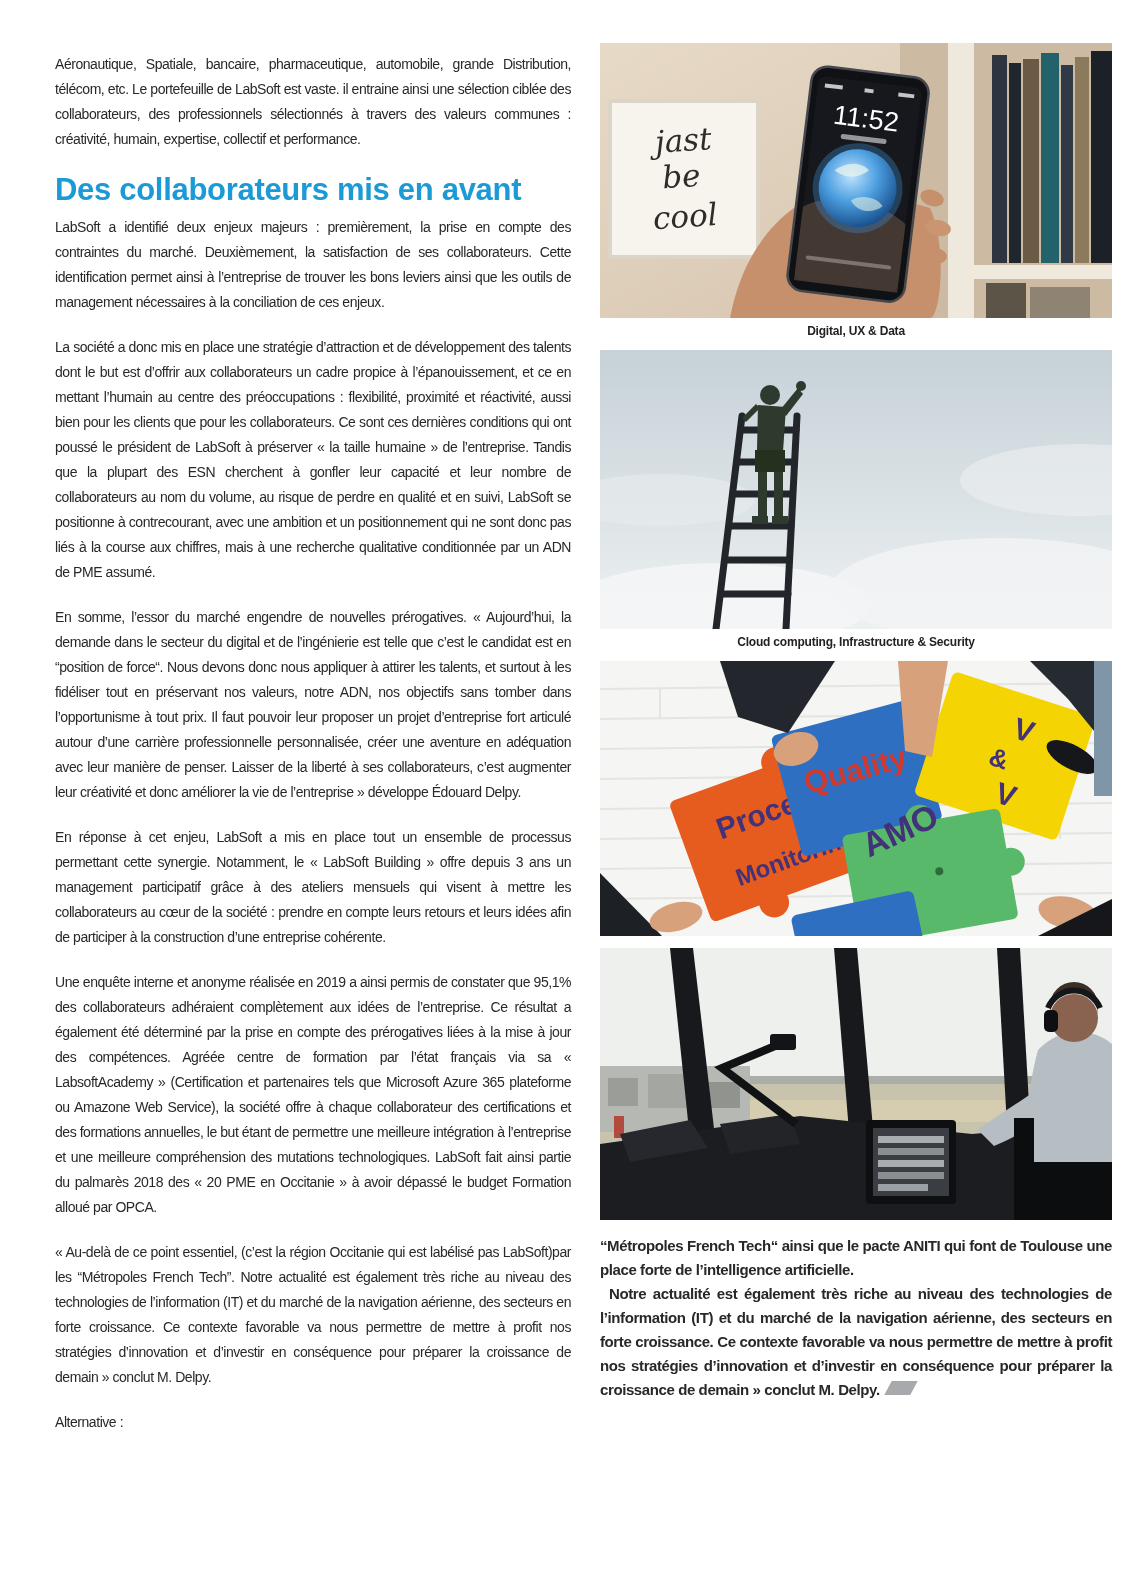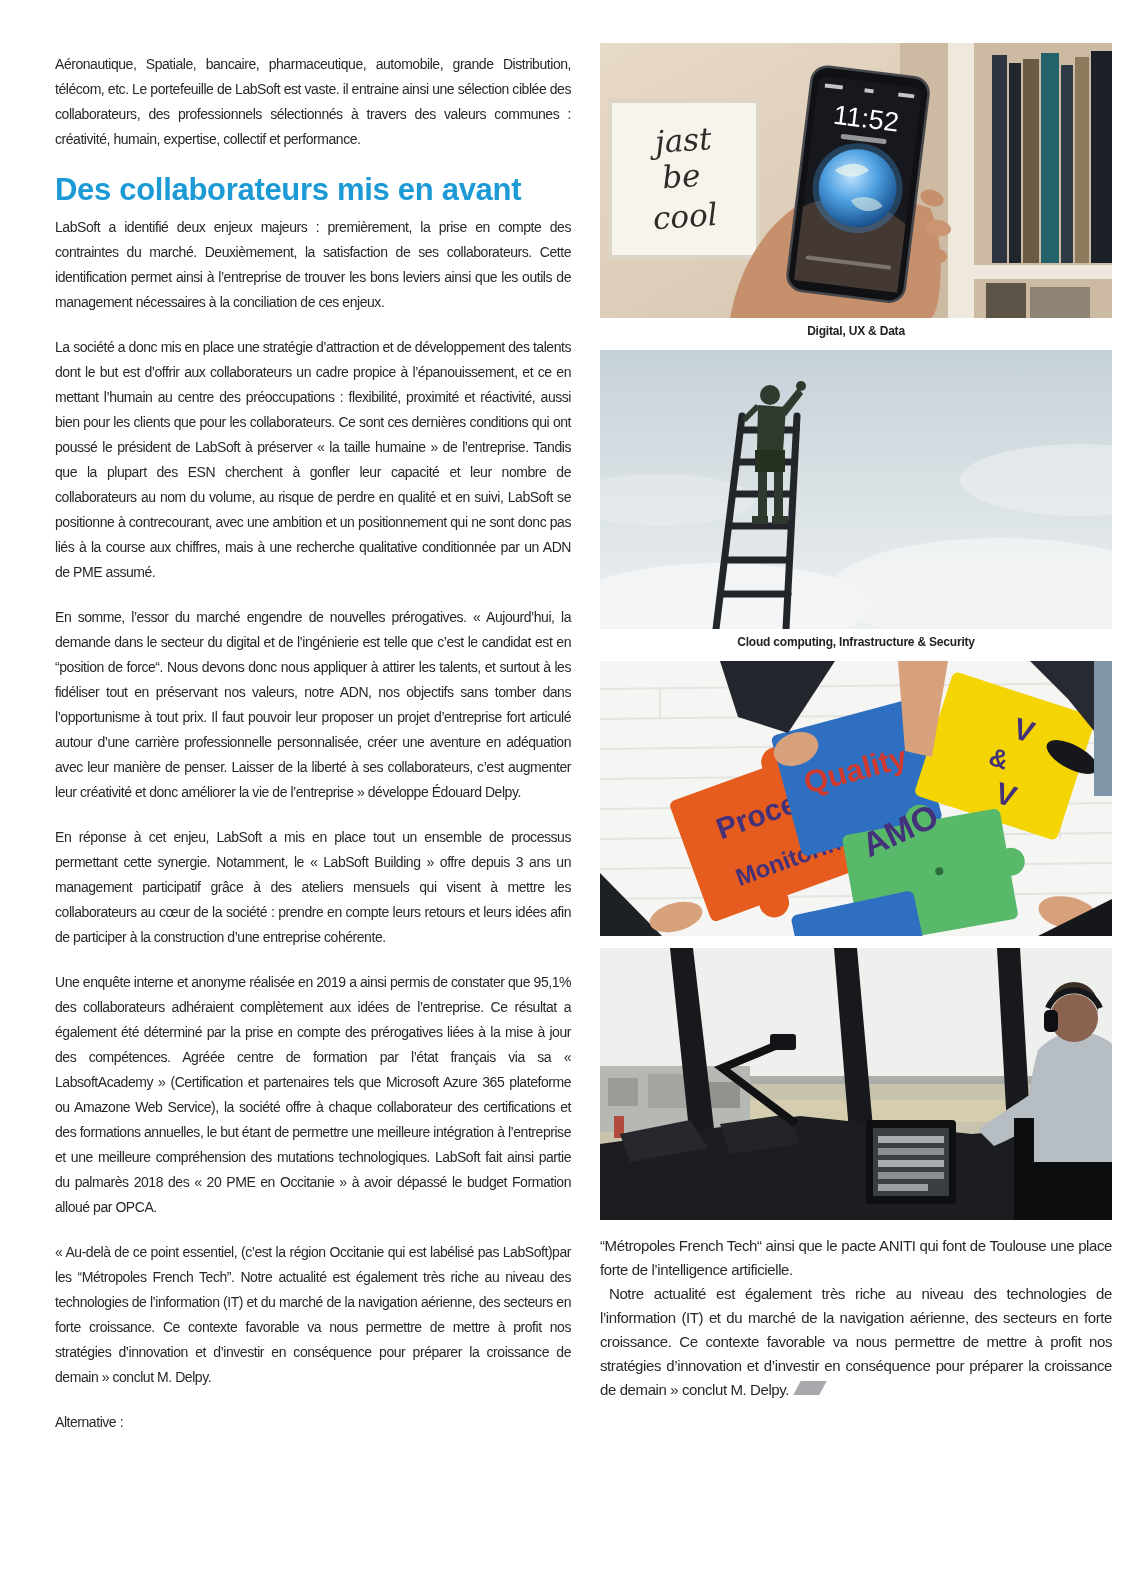--- a/index.html
+++ b/index.html
@@ -11,21 +11,21 @@
         letter-spacing:-0.45px;}
   .col-left p.tight{margin-bottom:0;}
   h2.heading{margin:2px 0 7px 0;font-size:31px;font-weight:bold;letter-spacing:-0.3px;
         color:var(--heading-blue,#1b9ad6);}
   
   .col-right{position:absolute;left:600px;top:43px;width:512px;}
   figure{margin:0 0 12px 0;}
   figure svg{display:block;width:512px;height:auto;}
   figcaption{margin-top:6px;text-align:center;font-size:12px;font-weight:bold;
         letter-spacing:-0.2px;color:#232124;}
-  .right-text{margin-top:14px;}
+  .right-text{margin-top:14px;font-weight:bold;}
   .right-text p{margin:0;font-size:15px;line-height:24px;text-align:justify;letter-spacing:-0.4px;}
   .right-text p.indent{text-indent:9px;}
   .endmark{display:inline-block;width:26px;height:14px;margin-left:8px;
         background:var(--endmark-gray,#a7a9ac);transform:skewX(-28deg);vertical-align:baseline;}
   
   .page-number{position:absolute;left:1092px;top:1594px;font-size:17px;font-weight:normal;color:#232124;}
   .sign-text{font-family:"DejaVu Serif",serif;font-style:italic;}
 </style>
 </head>
 <body>

